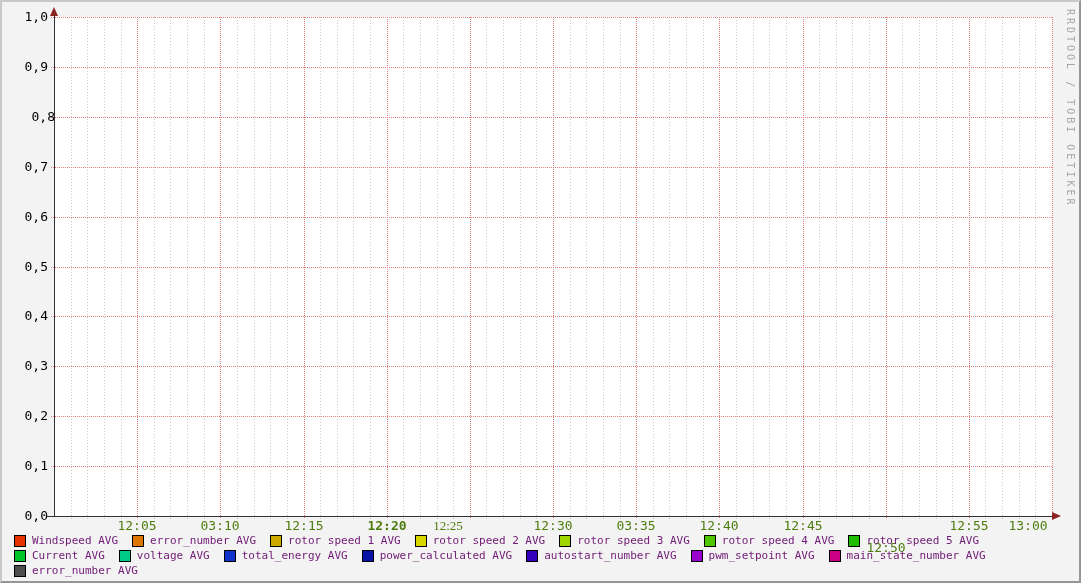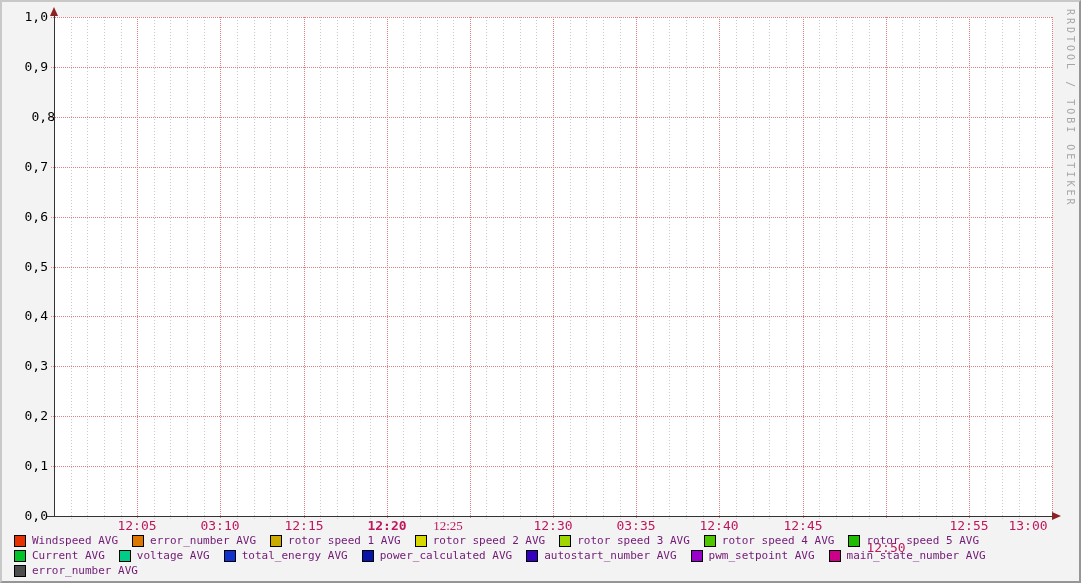--- a/index.html
+++ b/index.html
@@ -16,21 +16,21 @@
     overflow:hidden;
   }
   .canvas{position:absolute;background:#fff;}
   .vline{position:absolute;width:1px;}
   .vline.minor{background-image:repeating-linear-gradient(to bottom,#C9C9C9 0 1px,transparent 1px 3px);}
   .vline.major{background-image:repeating-linear-gradient(to bottom,#E08080 0 1px,transparent 1px 2px);}
   .hline{position:absolute;height:1px;}
   .hline.major{background-image:repeating-linear-gradient(to right,#E08080 0 1px,transparent 1px 2px);}
   .axis{position:absolute;background:#333;}
   .ylab{position:absolute;width:46px;text-align:right;font-size:13px;line-height:14px;color:#000;}
-  .xlab{position:absolute;width:60px;text-align:center;font-size:13px;line-height:14px;color:#be185d;}
+  .xlab{position:absolute;width:60px;text-align:center;font-size:13px;line-height:14px;color:#4d7c0f;}
   .arrow-up{position:absolute;width:0;height:0;border-left:4px solid transparent;border-right:4px solid transparent;border-bottom:9px solid #8B2323;}
   .arrow-right{position:absolute;width:0;height:0;border-top:4px solid transparent;border-bottom:4px solid transparent;border-left:9px solid #8B2323;}
   .legend-row{position:absolute;left:12px;display:flex;align-items:center;height:14px;}
   .legend-item{display:flex;align-items:center;margin-right:14px;}
   .legend-swatch{width:10px;height:10px;border:1px solid #000;margin-right:6px;flex:none;}
   .legend-label{font-size:11px;line-height:14px;color:#701a75;white-space:pre;}
   .watermark{
     position:absolute;top:7px;right:3px;
     writing-mode:vertical-rl;
     font-size:10px;letter-spacing:3px;color:#A6A6A6;

